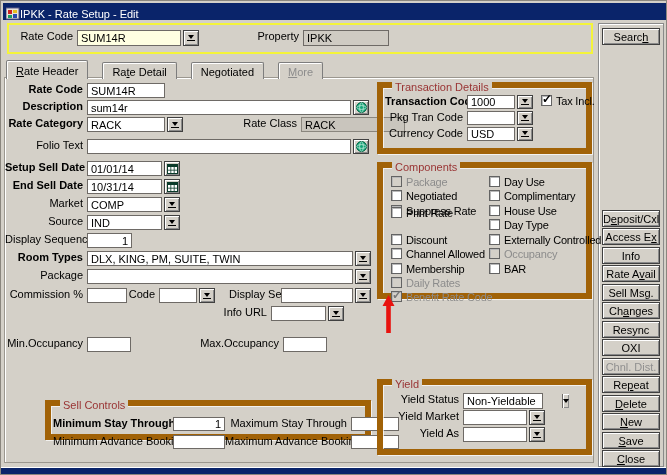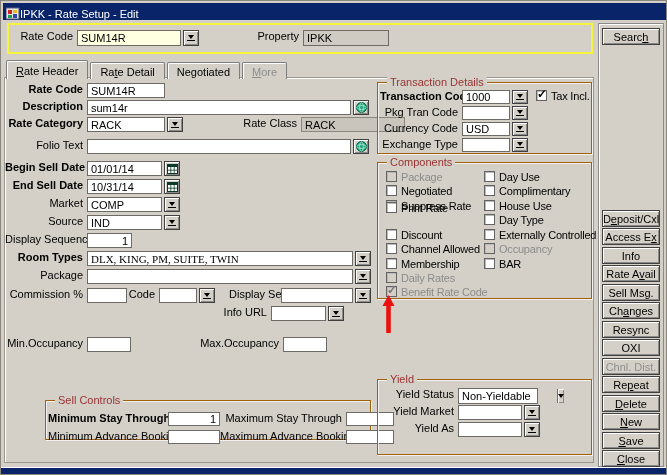--- a/index.html
+++ b/index.html
@@ -42,35 +42,35 @@
   
   .lov, .icbtn {
     width: 16px; height: 15px; margin-left: 2px; background: #d4d0c8;
     border: 1px solid #404040; box-shadow: inset 1px 1px 0 #fff, inset -1px -1px 0 #8a8a8a;
     display: inline-flex; flex-direction: column; align-items: center; justify-content: center;
     padding: 0; cursor: default;
   }
   .lov i { display:block; width:0; height:0; border-left:3px solid transparent; border-right:3px solid transparent; border-top:4px solid #000; }
   .lov u { display:block; width:8px; height:0; border-top:1px solid #000; margin-top:1px; text-decoration:none; }
   
-  .grp { position: absolute; border: 1px solid #a16207; box-shadow: inset 1px 1px 0 rgba(255,255,255,.7), 1px 1px 0 rgba(255,255,255,.7); }
+  .grp { position: absolute; border: 6px solid #a16207; box-shadow: inset 1px 1px 0 rgba(255,255,255,.7), 1px 1px 0 rgba(255,255,255,.7); }
   .grp-title { position: absolute; top: -7px; left: 9px; background: #d4d0c8; padding: 0 3px; color: #993333; }
   
   .cb {
     position: relative; width: 11px; height: 11px; background: #fff;
     border: 1px solid #636363; box-shadow: inset 1px 1px 0 #b9b9b9; flex: none;
   }
   .cb.dis { background: #d4d0c8; }
   .cb .ck { position: absolute; left: 0px; top: -4px; font-size: 12px; font-weight: bold; color: #000; }
   .cb.dis .ck { color: #787878; }
   .cblbl { margin-left: 4px; letter-spacing: -0.2px; }
   
   .tabs { position: absolute; left: 5px; top: 59px; height: 19px; display: flex; align-items: flex-end; z-index: 3; }
   .tab {
-    height: 17px; padding: 1px 9px 0; margin-right: 2px; background: #d4d0c8;
+    height: 17px; padding: 1px 9px 0; margin-right: 14px; background: #d4d0c8;
     border: 1px solid #7d7d7d; border-bottom: none; border-radius: 2px 2px 0 0;
     box-shadow: inset 1px 1px 0 #fff; display: flex; align-items: center;
   }
   .tab.active { height: 19px; position: relative; z-index: 5; }
   
   .panel {
     position: absolute; left: 3px; top: 76px; width: 590px; height: 386px;
     border: 1px solid #9b978f; box-shadow: inset 1px 1px 0 #fff; background: #d4d0c8; z-index: 2;
   }
   
@@ -182,21 +182,21 @@
       <button class="icbtn">
         <svg width="11" height="11">
           <circle cx="5.5" cy="5.5" r="5" fill="#13a276" stroke="#0a6a4c"></circle>
           <ellipse cx="5.5" cy="5.5" rx="4.6" ry="1.9" fill="none" stroke="#bfead9" stroke-width="0.8"></ellipse>
           <ellipse cx="5.5" cy="5.5" rx="1.9" ry="4.6" fill="none" stroke="#bfead9" stroke-width="0.8"></ellipse>
         </svg>
       </button>
     </div>
 
     <div class="row" style="top:83px; left:0;">
-      <span class="lbl b" style="width:82px">Begin Sell Date</span>
+      <span class="lbl b" style="width:82px">Setup Sell Date</span>
       <input class="tb" style="width: 75px;" value="01/01/14">
       <button class="icbtn">
         <svg width="11" height="10">
           <rect x="0.5" y="0.5" width="10" height="9" fill="#fff" stroke="#0a3a2a"></rect>
           <rect x="0.5" y="0.5" width="10" height="2.5" fill="#0a3a2a"></rect>
           <line x1="3.8" y1="3" x2="3.8" y2="9.5" stroke="#0a3a2a" stroke-width="0.8"></line>
           <line x1="7.2" y1="3" x2="7.2" y2="9.5" stroke="#0a3a2a" stroke-width="0.8"></line>
           <line x1="0.5" y1="6.2" x2="10.5" y2="6.2" stroke="#0a3a2a" stroke-width="0.8"></line>
         </svg>
       </button>
@@ -234,21 +234,21 @@
         </button>
     </div>
 
     <div class="row" style="top:155px; left:0;">
       <span class="lbl" style="width:82px">Display Sequence</span>
       <input class="tb rt" style="width: 45px;" value="1">
     </div>
 
     <div class="row" style="top:173px; left:0;">
       <span class="lbl b" style="width:82px">Room Types</span>
-      <input class="tb" style="width: 266px; font-family: Liberation Serif, serif;" value="DLX, KING, PM, SUITE, TWIN">
+      <input class="tb" style="width: 266px;" value="DLX, KING, PM, SUITE, TWIN">
       <button class="lov">
           <i></i>
           <u></u>
         </button>
     </div>
 
     <div class="row" style="top:191px; left:0;">
       <span class="lbl" style="width:82px">Package</span>
       <input class="tb" style="width: 266px;" value="">
       <button class="lov">
@@ -329,28 +329,20 @@
           </button>
       </div>
       <div class="row" style="top:39px; left:2px; height:15px;">
         <span class="lbl" style="width:82px">Currency Code</span>
         <input class="tb" style="width: 48px; height: 14px;" value="USD">
         <button class="lov" style="height:14px">
             <i></i>
             <u></u>
           </button>
       </div>
-      <div class="row" style="top:55px; left:2px; height:15px;">
-        <span class="lbl" style="width:82px">Exchange Type</span>
-        <input class="tb" style="width: 48px; height: 14px;" value="">
-        <button class="lov" style="height:14px">
-            <i></i>
-            <u></u>
-          </button>
-      </div>
     </div>
 
     <div class="grp" style="left:372px; top:84px; width:215px; height:137px;">
       <span class="grp-title">Components</span>
 
       <div class="row" style="top:8px; left:8px; height:12px;">
         <span class="cb dis"></span>
         <span class="cblbl dim">Package</span>
       </div>
       <div class="row" style="top:22px; left:8px; height:12px;">

